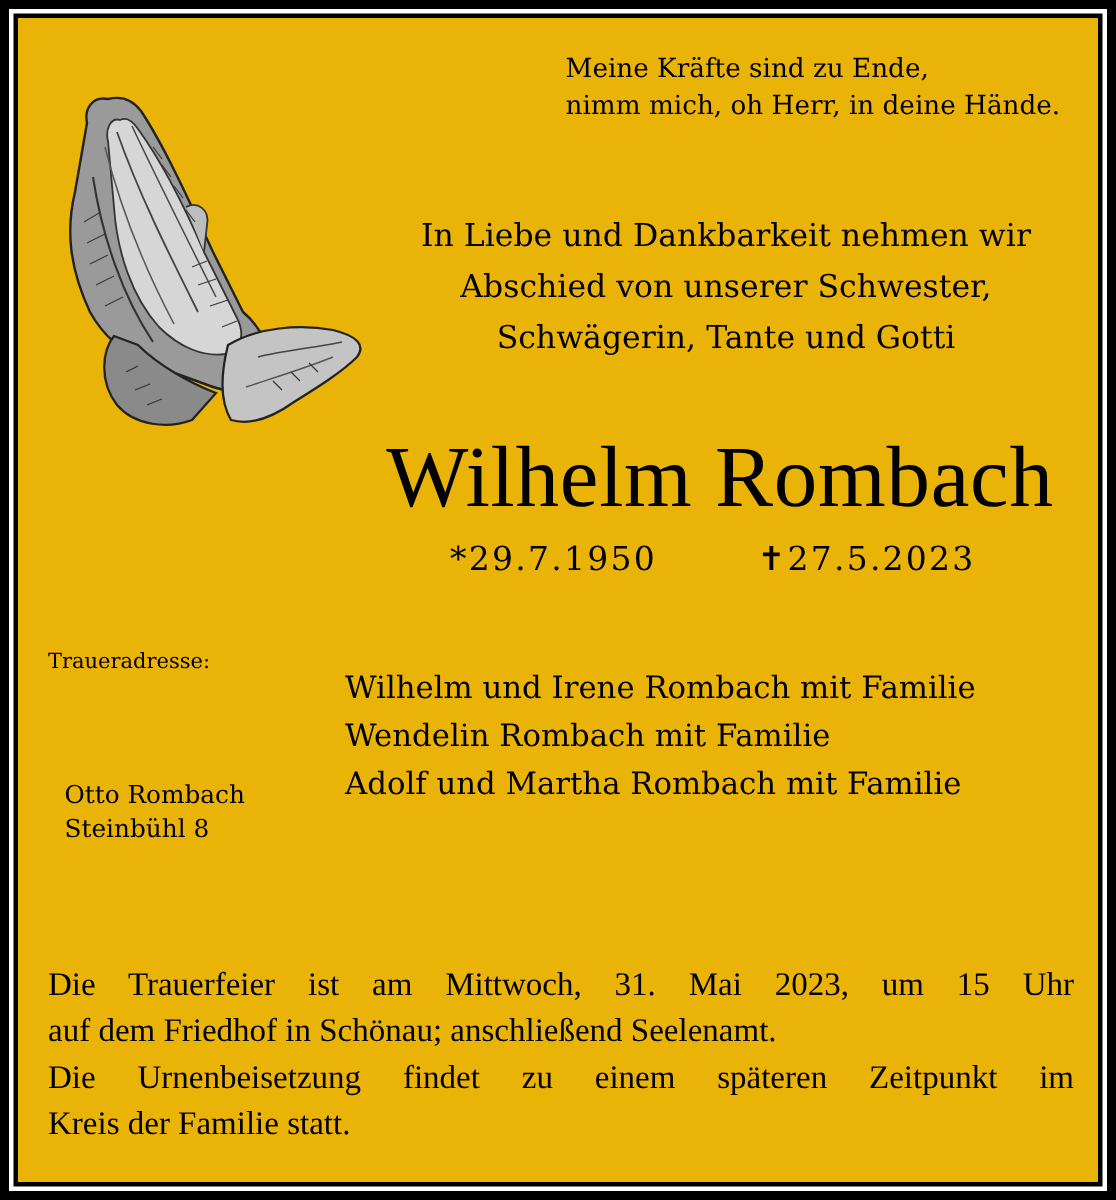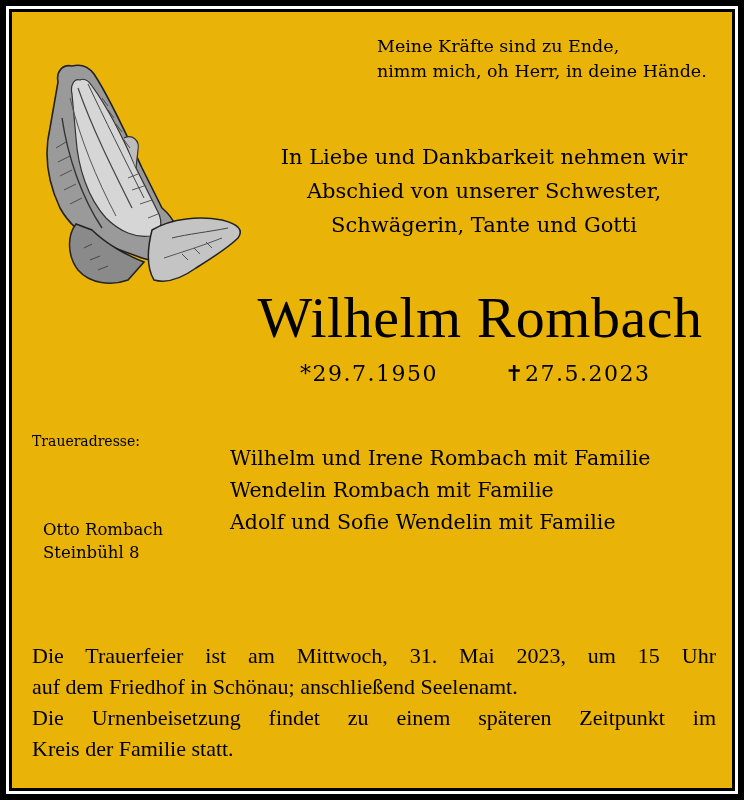--- a/index.html
+++ b/index.html
@@ -115,21 +115,21 @@
 
   <div class="abs addr-label">Traueradresse:</div>
   <div class="abs addr">
     <div>Otto Rombach</div>
     <div>Steinbühl 8</div>
   </div>
 
   <div class="abs family">
     <div>Wilhelm und Irene Rombach mit Familie</div>
     <div>Wendelin Rombach mit Familie</div>
-    <div>Adolf und Sofie Wendelin mit Familie</div>
+    <div>Adolf und Martha Rombach mit Familie</div>
   </div>
 
   <div class="abs notice">
     <div class="justify">Die Trauerfeier ist am Mittwoch, 31. Mai 2023, um 15 Uhr</div>
     <div>auf dem Friedhof in Schönau; anschließend Seelenamt.</div>
     <div class="justify">Die Urnenbeisetzung findet zu einem späteren Zeitpunkt im</div>
     <div>Kreis der Familie statt.</div>
   </div>
 
 </div>

